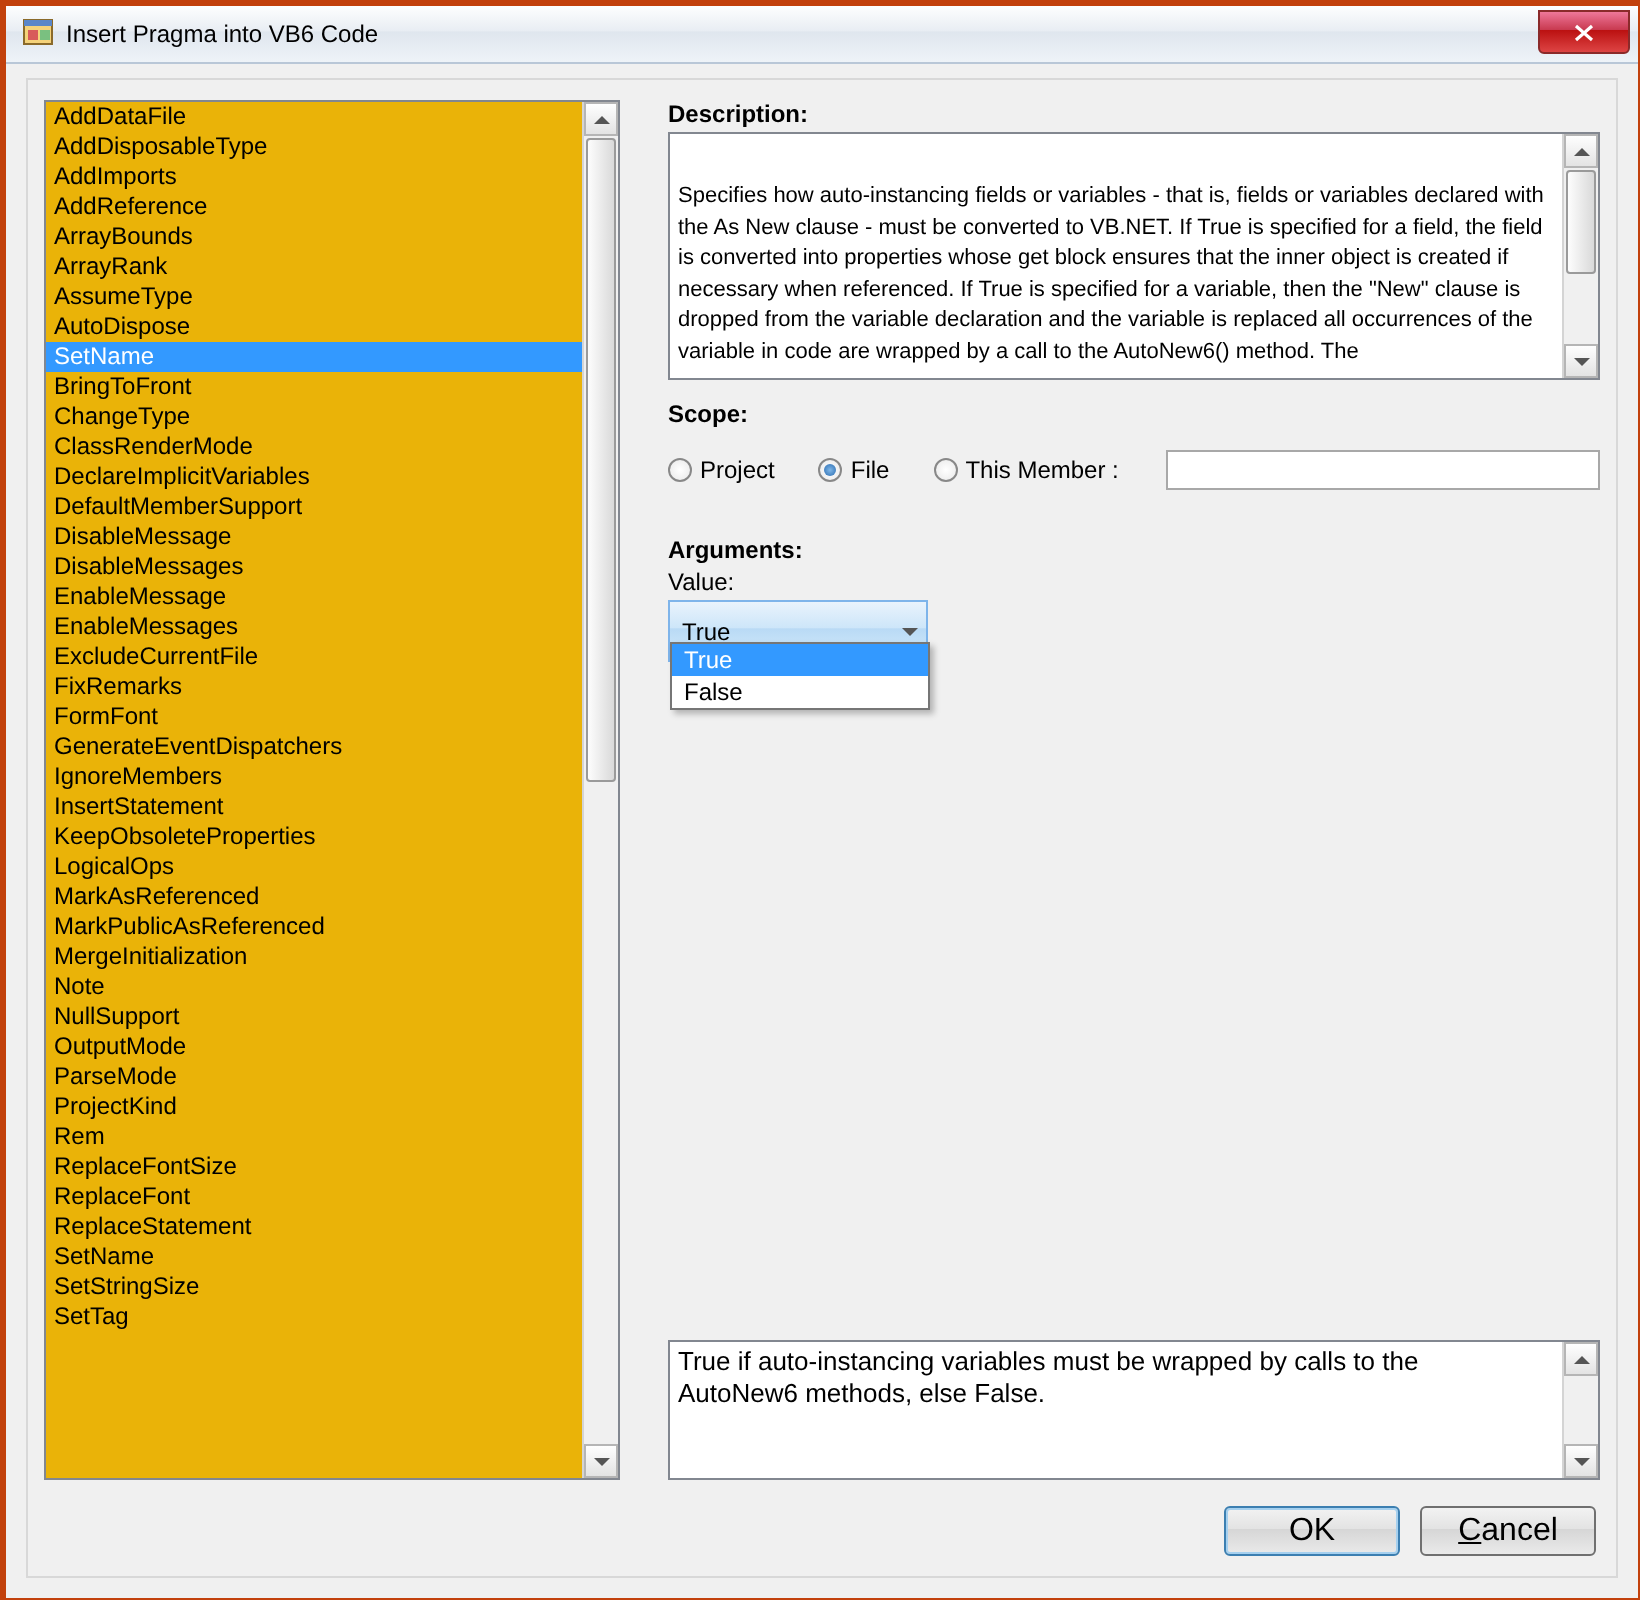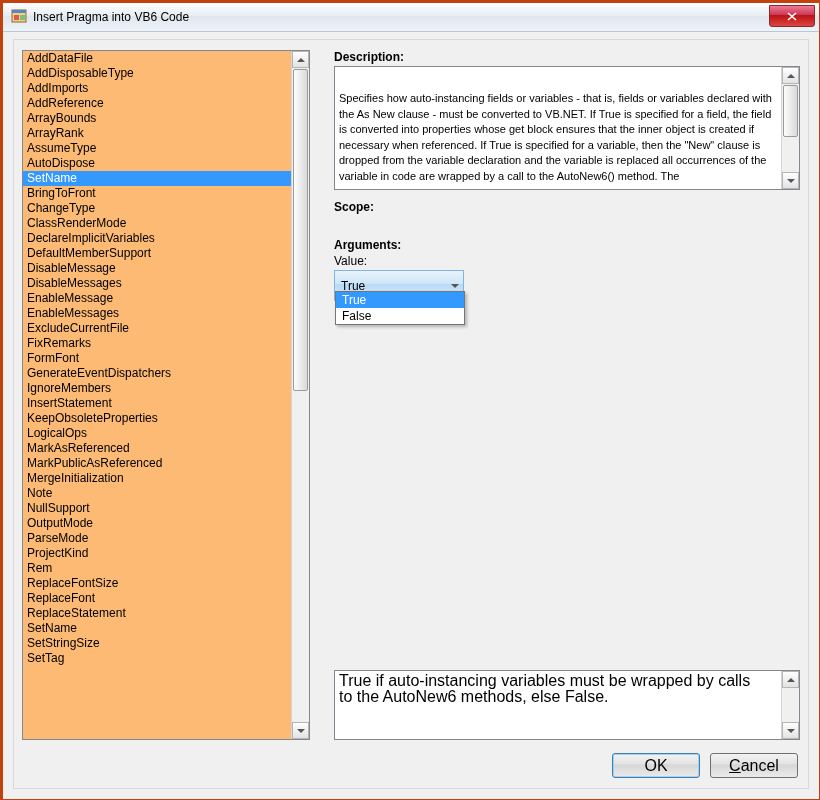--- a/index.html
+++ b/index.html
@@ -10,21 +10,21 @@
 .title-text{font-size:12px;color:#000;}
 .close-btn{position:absolute;right:4px;top:2px;width:44px;height:20px;border-radius:0 0 3px 3px;background:linear-gradient(#e79,#c8394f 45%,#b11 46%,#d44);border:1px solid #8a2a2a;display:flex;align-items:center;justify-content:center;color:#fff;font-weight:bold;cursor:pointer;}
 .close-btn svg{display:block;}
 .client{position:absolute;left:10px;right:10px;top:36px;bottom:10px;border:1px solid #d8d8d8;background:#f0f0f0;padding:10px 8px 8px 8px;box-sizing:border-box;}
 .cols{display:flex;height:calc(100% - 40px);}
 .left{width:288px;display:flex;flex-direction:column;}
 .right{flex:1;display:flex;flex-direction:column;margin-left:24px;}
 .lbl{font-size:12px;margin-bottom:2px;}
 .lbl u{text-decoration:underline;}
 .bold{font-weight:bold;}
-.listbox{flex:1;border:1px solid #828790;background:#fdba74;position:relative;overflow:hidden;text-decoration:underline;}
+.listbox{flex:1;border:1px solid #828790;background:#eab308;position:relative;overflow:hidden;text-decoration:underline;}
 .list-inner{position:absolute;left:0;right:17px;top:0;bottom:0;overflow:hidden;}
 .list-item{height:15px;line-height:15px;padding:0 4px;font-size:12px;white-space:nowrap;cursor:pointer;}
 .list-item.sel{background:#3399ff;color:#fff;}
 .vscroll{position:absolute;right:0;top:0;bottom:0;width:17px;background:#f0f0f0;border-left:1px solid #d4d4d4;}
 .vscroll .btn{height:17px;background:linear-gradient(#fefefe,#e3e3e3);border:1px solid #b5b5b5;box-sizing:border-box;display:flex;align-items:center;justify-content:center;}
 .vscroll .btn.dn{position:absolute;bottom:0;left:0;right:0;}
 .vscroll .thumb{position:absolute;left:1px;right:1px;background:linear-gradient(90deg,#fdfdfd,#d9d9d9);border:1px solid #9a9a9a;border-radius:2px;}
 .arrow{width:0;height:0;border-left:4px solid transparent;border-right:4px solid transparent;}
 .arrow.up{border-bottom:4px solid #555;}
 .arrow.down{border-top:4px solid #555;}
@@ -36,21 +36,21 @@
 .radio.checked .dot::after{content:"";position:absolute;left:2px;top:2px;width:6px;height:6px;border-radius:50%;background:radial-gradient(#7fb7e8,#2a6bb0);}
 .txt-in{height:20px;border:1px solid #a8a8a8;background:#fff;box-sizing:border-box;flex:1;margin-left:2px;}
 .args{margin-top:12px;}
 .combo{width:130px;height:31px;border:1px solid #7eb4ea;background:linear-gradient(#e9f3fc,#cde6f9 45%,#b9daf5 46%,#d5ebfb);display:flex;align-items:center;box-sizing:border-box;position:relative;cursor:pointer;}
 .combo .val{padding:0 6px;flex:1;font-size:12px;}
 .combo .cbtn{width:17px;height:100%;display:flex;align-items:center;justify-content:center;}
 .dropdown{position:absolute;left:0;top:20px;width:128px;border:1px solid #767676;background:#fff;box-shadow:2px 2px 3px rgba(0,0,0,.25);}
 .dd-item{height:16px;line-height:16px;padding:0 6px;font-size:12px;cursor:pointer;}
 .dd-item.hl{background:#3399ff;color:#fff;}
 .footer-box{height:68px;border:1px solid #828790;background:#fff;position:relative;margin-top:auto;}
-.footer-text{position:absolute;left:4px;right:36px;top:2px;font-size:16px;line-height:15.5px;}
+.footer-text{position:absolute;left:4px;right:36px;top:2px;font-size:13px;line-height:15.5px;}
 .btn-row{position:absolute;right:10px;bottom:10px;display:flex;gap:10px;}
 .dlg-btn{width:86px;height:23px;border:1px solid #707070;background:linear-gradient(#f2f2f2,#e3e3e3 45%,#d6d6d6 46%,#eaeaea);font-size:16px;display:flex;align-items:center;justify-content:center;border-radius:3px;cursor:pointer;}
 .dlg-btn.default{border:1px solid #3c7fb1;box-shadow:0 0 0 1px #a5d0ef inset;}
 .section-gap{height:10px;}
 </style>
 </head>
 <body>
 
 <div class="window">
   <div class="titlebar">
@@ -140,20 +140,35 @@
               </div>
             <div class="thumb" style="top:18px;height:50px;"></div>
             <div class="btn dn">
                 <div class="arrow down"></div>
               </div>
           </div>
         </div>
 
         <div class="section-gap"></div>
         <div class="lbl bold">Scope:</div>
+        <div class="scope-row">
+          <div class="radio">
+              <span class="dot"></span>
+              <span>Project</span>
+            </div>
+          <div class="radio checked">
+              <span class="dot"></span>
+              <span>File</span>
+            </div>
+          <div class="radio">
+              <span class="dot"></span>
+              <span>This Member :</span>
+            </div>
+          <input class="txt-in" type="text" value="" style="">
+        </div>
 
         <div class="section-gap"></div>
         <div class="args">
           <div class="lbl bold">Arguments:</div>
           <div class="lbl">Value:</div>
           <div class="combo">
             <span class="val">True</span>
             <span class="cbtn">
                 <span class="arrow down"></span>
               </span>

